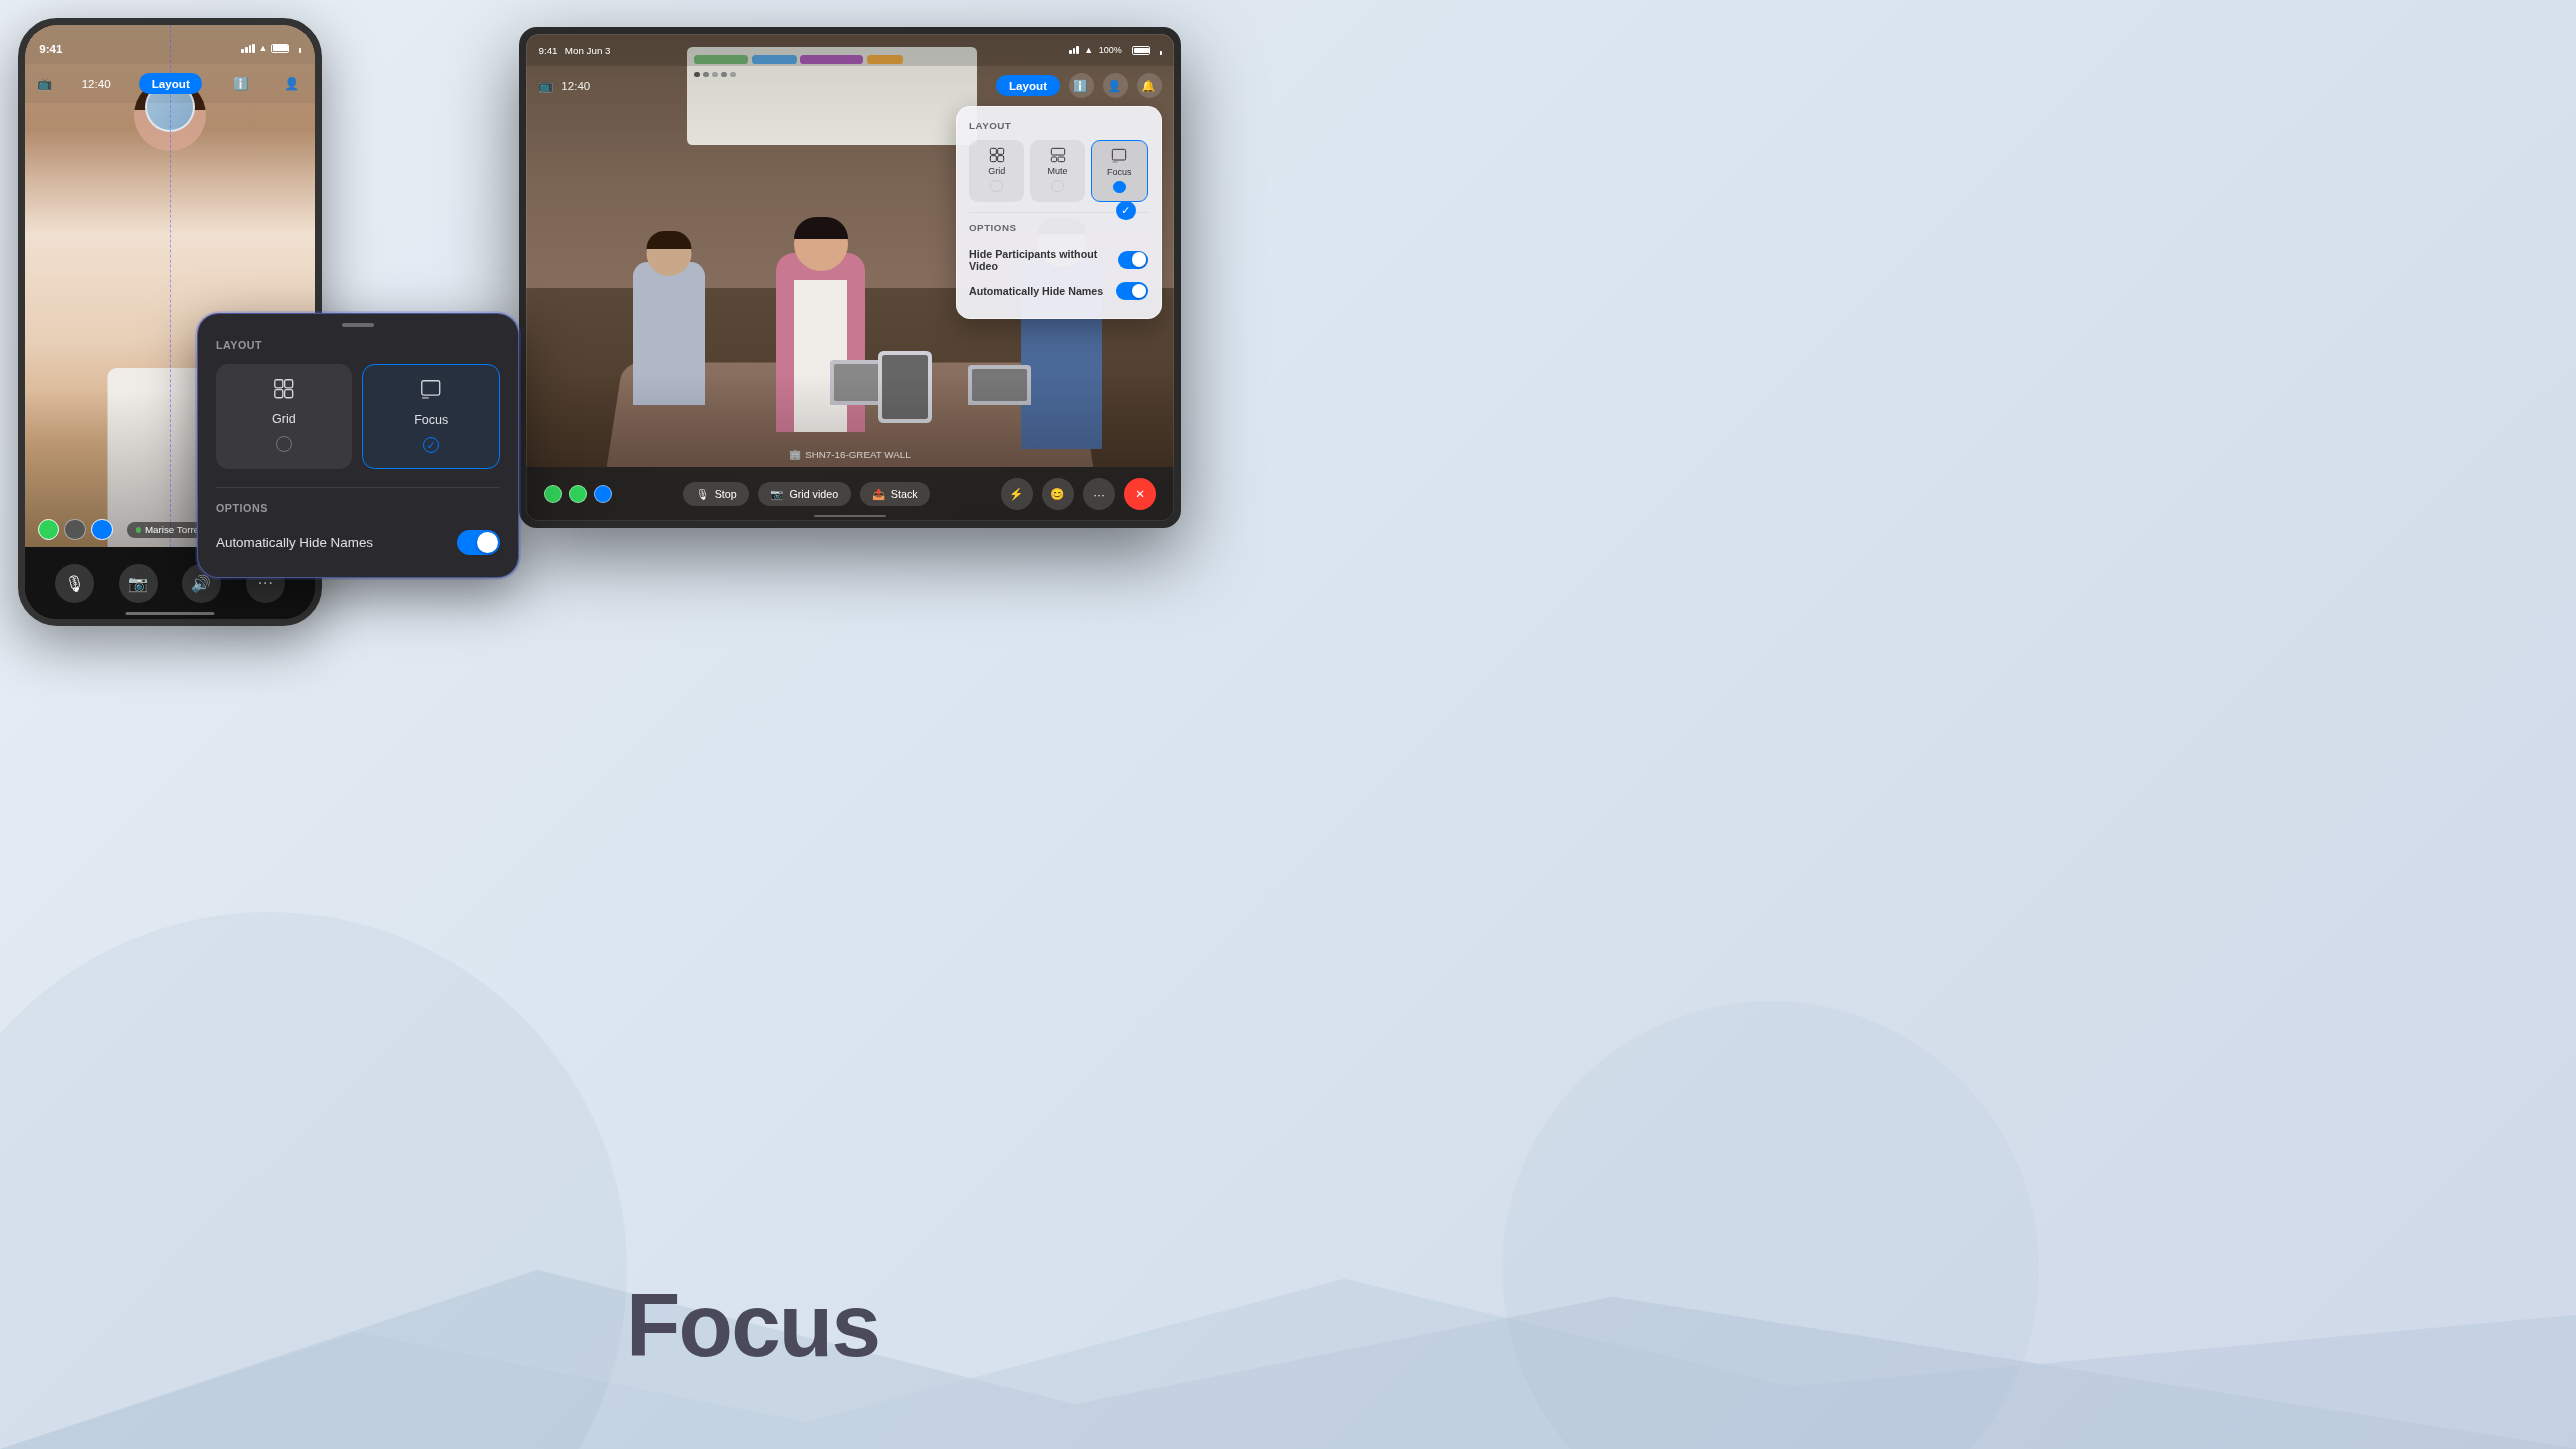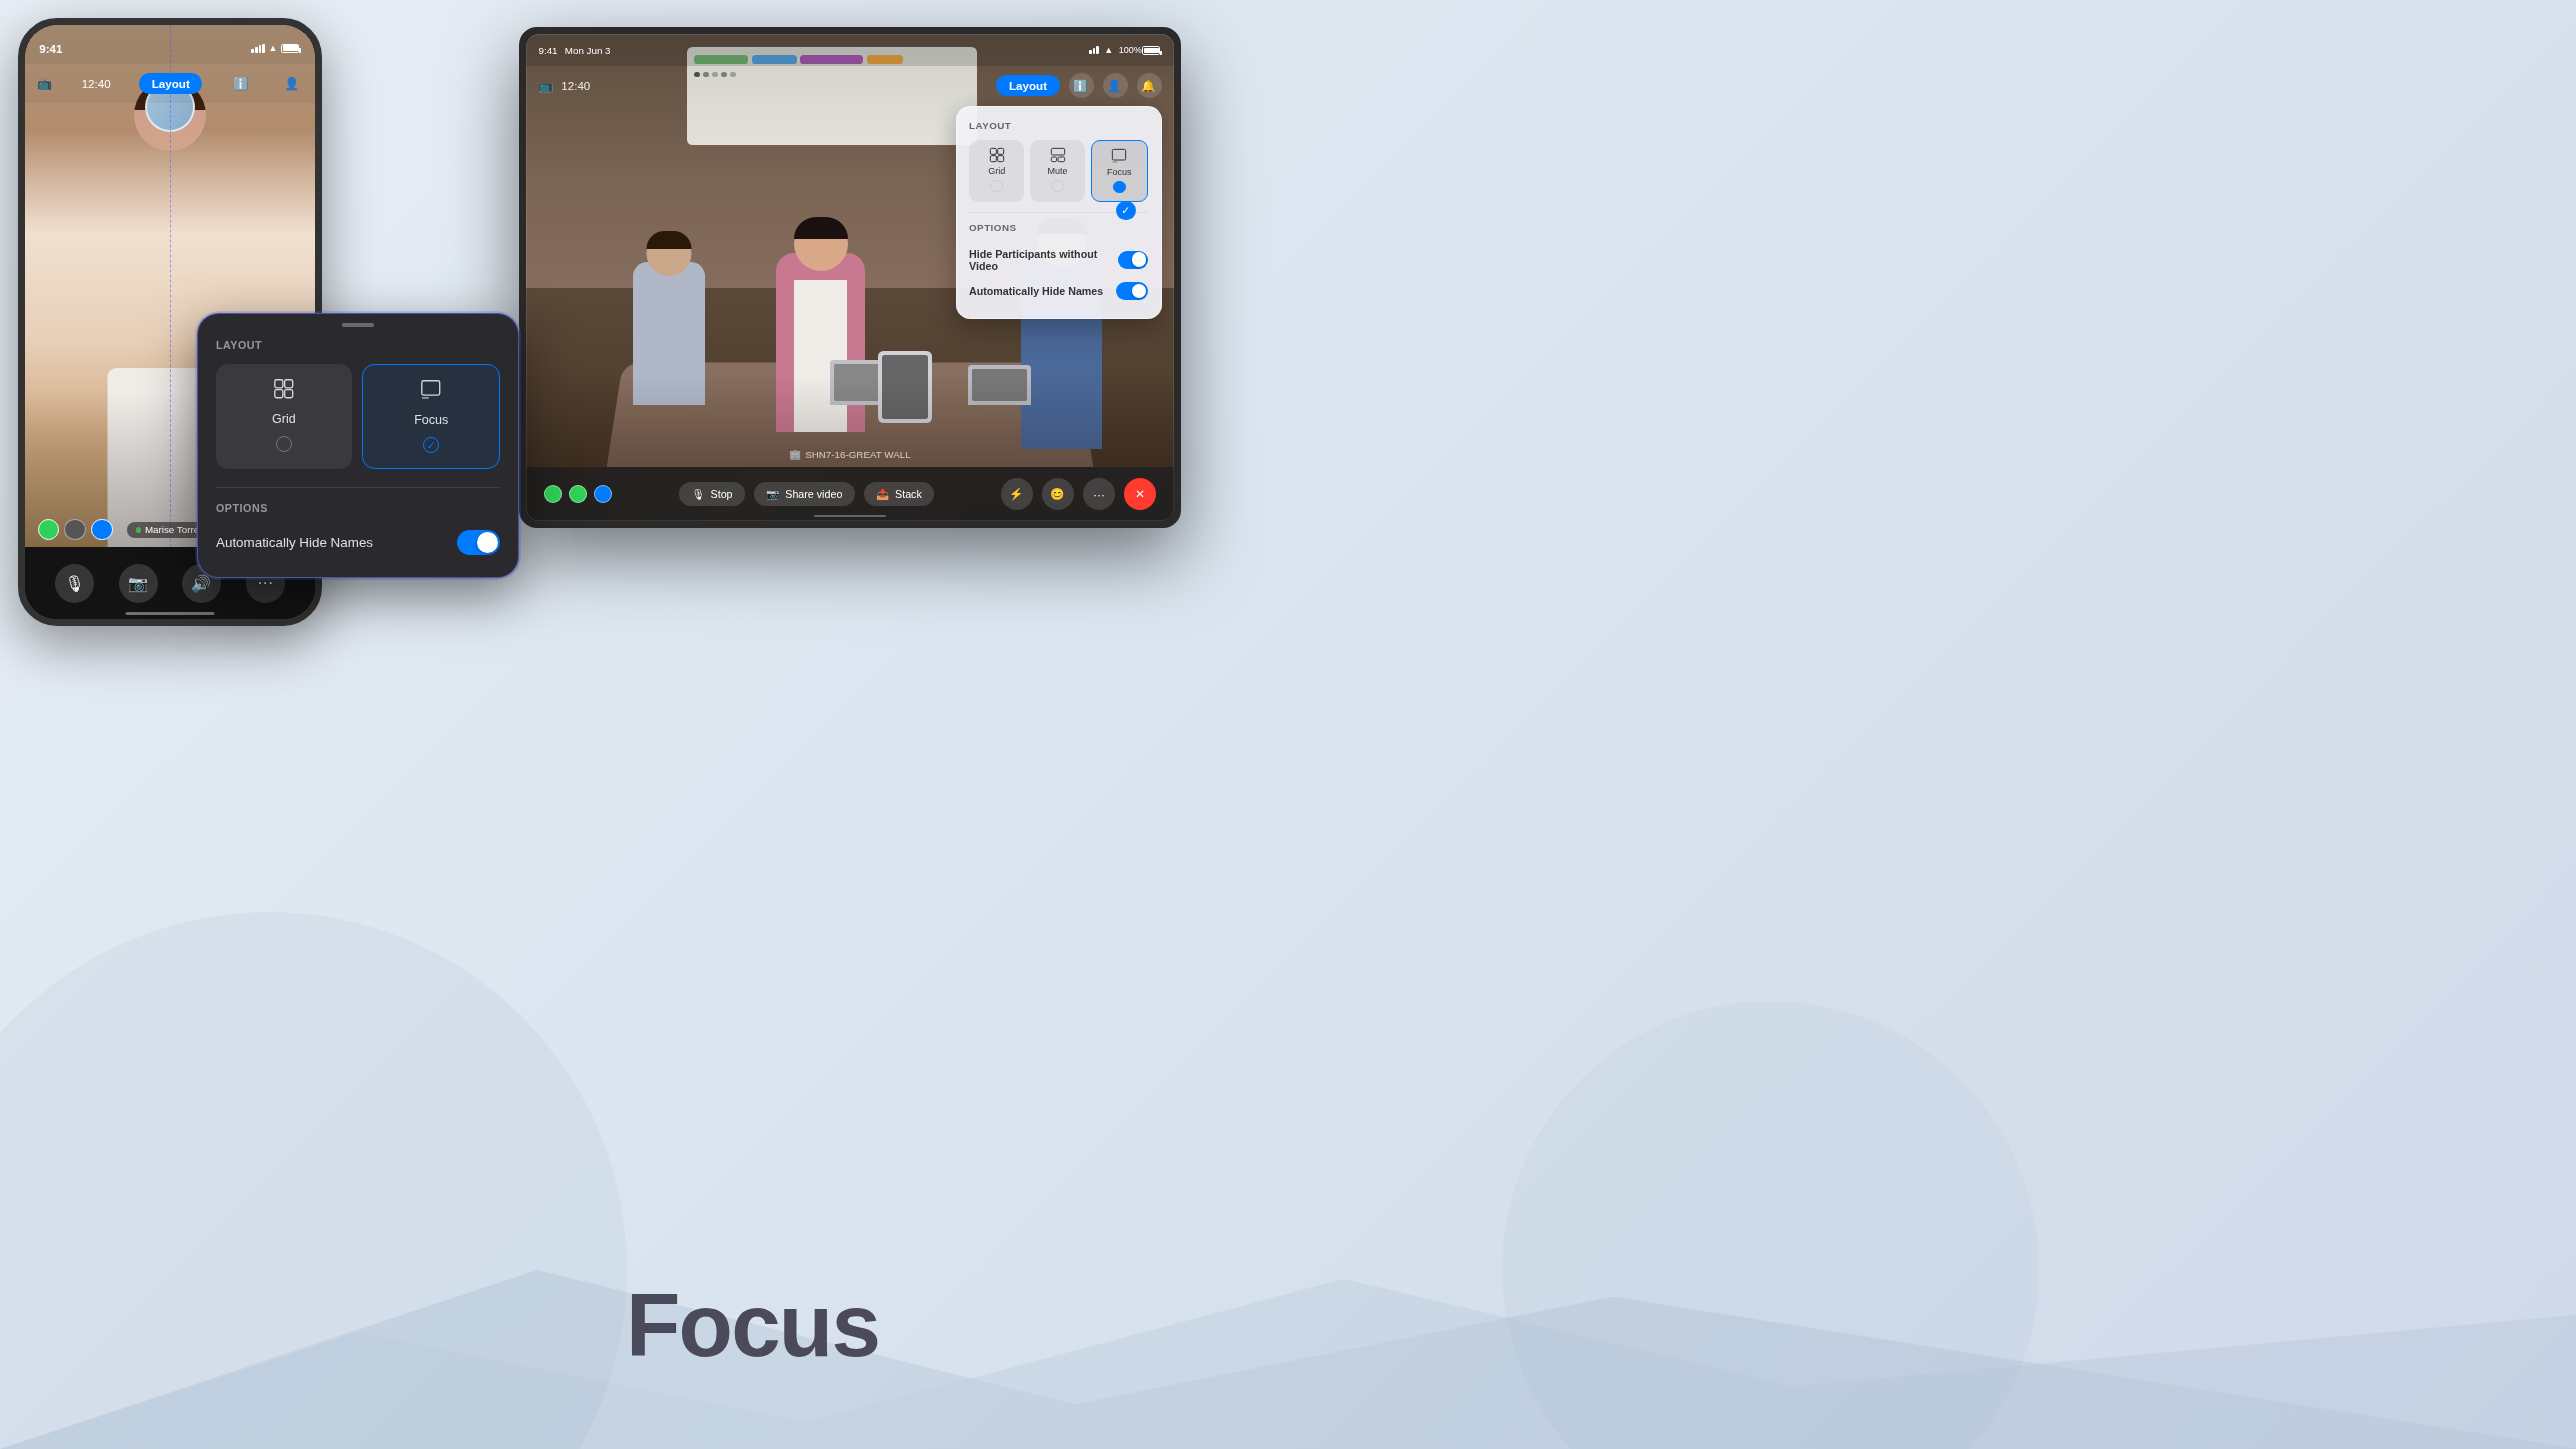--- a/index.html
+++ b/index.html
@@ -588,21 +588,21 @@
       display: flex;
       align-items: center;
       gap: 3.6px;
       z-index: 5;
     }
 
     
     .battery-icon {
       display: inline-flex;
       align-items: flex-end;
-      gap: 0;
+      gap: 10px;
     }
     .battery-body {
       width: 18px; height: 9px;
       border: 1.3px solid #fff;
       border-radius: 1.8px;
       position: relative;
     }
     .battery-fill {
       position: absolute;
       left: 0.9px; top: 0.9px; bottom: 0.9px;
@@ -956,21 +956,21 @@
           <div style="width:18px;height:18px;border-radius:50%;background:#30D158;border:1.8px solid rgba(255,255,255,0.5);"></div>
           <div style="width:18px;height:18px;border-radius:50%;background:#007AFF;border:1.8px solid rgba(255,255,255,0.5);"></div>
         </div>
         <div class="ipad-bottom-center">
           <div class="ipad-ctrl-pill">
             <span>🎙</span>
             <span style="font-size:10.7px;color:#fff;">Stop</span>
           </div>
           <div class="ipad-ctrl-pill">
             <span>📷</span>
-            <span style="font-size:10.7px;color:#fff;">Share video</span>
+            <span style="font-size:10.7px;color:#fff;">Grid video</span>
           </div>
           <div class="ipad-ctrl-pill">
             <span>📤</span>
             <span style="font-size:10.7px;color:#fff;">Stack</span>
           </div>
         </div>
         <div class="ipad-bottom-right">
           <div class="ipad-ctrl-circle">
             <span style="font-size:11.6px;">⚡</span>
           </div>

